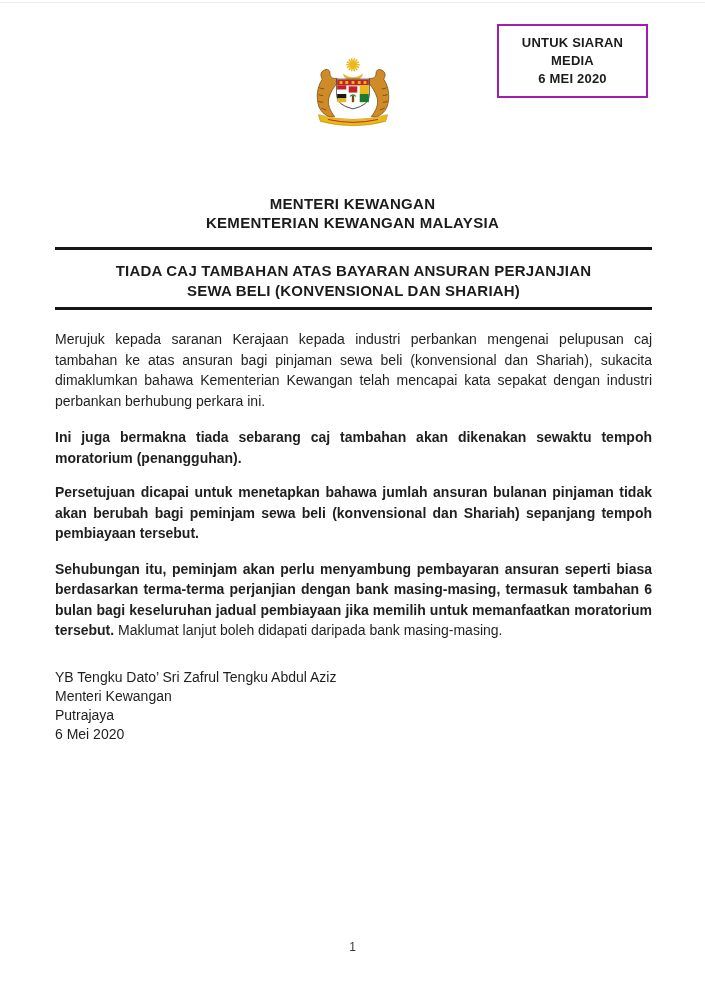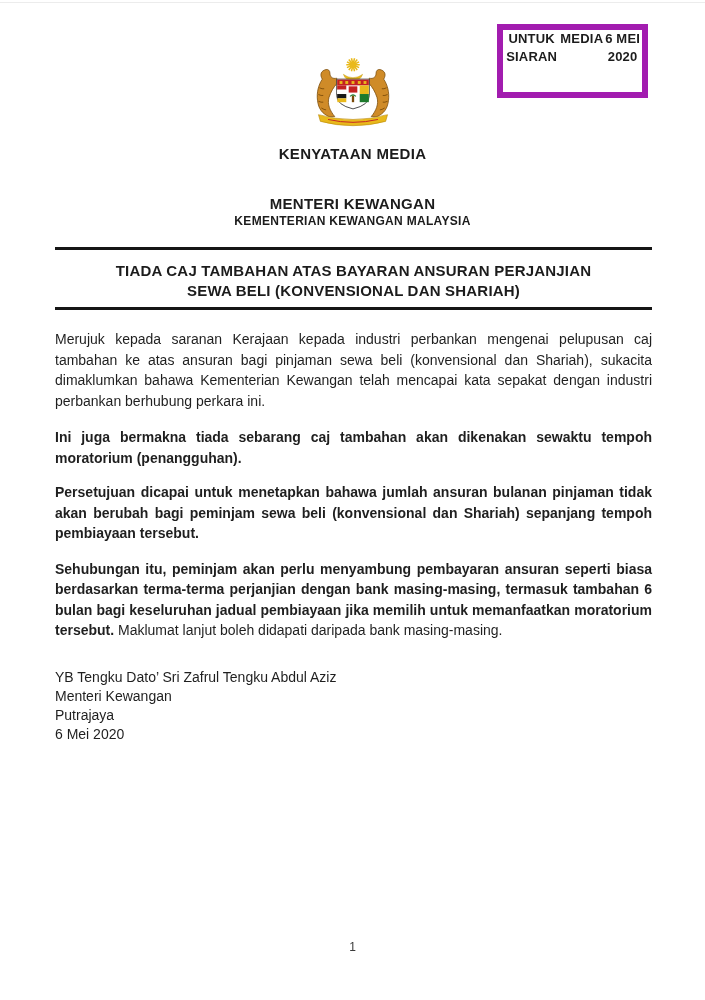--- a/index.html
+++ b/index.html
@@ -7,31 +7,31 @@
     position:relative;
     width:705px;height:1000px;
     background:#ffffff;
     font-family:"Liberation Sans","DejaVu Sans",sans-serif;
     color:#1f1f1f;
     overflow:hidden;
   }
   .photo-top-edge{position:absolute;top:2px;left:0;width:100%;height:1px;background:#ececec;}
   .release-box{
     position:absolute;top:24px;left:497px;width:151px;height:74px;
-    border:6px solid #a21caf;box-sizing:border-box;
-    display:flex;justify-content:center;
+    border:2px solid #a21caf;box-sizing:border-box;
+    display:flex;flex-direction:column;justify-content:center;
     text-align:center;font-weight:700;font-size:13px;line-height:18px;
     letter-spacing:.2px;color:#1c1c1c;
   }
   .crest-wrap{position:absolute;top:55px;left:0;right:0;text-align:center;}
   .crest-wrap svg{display:inline-block;}
   .center-head{position:absolute;left:0;right:0;text-align:center;font-weight:700;color:#1c1c1c;}
   .h-kenyataan{top:145px;font-size:15px;letter-spacing:.3px;}
   .h-menteri{top:195px;font-size:15px;letter-spacing:.3px;}
-  .h-kementerian{top:214px;font-size:12px;letter-spacing:.3px;}
+  .h-kementerian{top:214px;font-size:15px;letter-spacing:.3px;}
   .rule{position:absolute;left:55px;width:597px;height:3px;background:#161616;}
   .rule-1{top:247px;}
   .rule-2{top:307px;}
   .title-block{
     position:absolute;top:261px;left:55px;width:597px;
     text-align:center;font-weight:700;font-size:15px;line-height:19.5px;
     letter-spacing:.2px;color:#1c1c1c;
   }
   .title-block span{display:block;}
   .body-block{
@@ -128,21 +128,20 @@
         <path d="M47,43 q3,-3 6,0" fill="none" stroke="#1d7a2c" stroke-width="1.2"></path>
       </g>
 
       <g>
         <path d="M14,62 Q50,72 86,62 L84,69 Q50,78 16,69 Z" fill="#e9b91b" stroke="#b8860b" stroke-width="0.6"></path>
         <path d="M24,67 Q50,73 76,67" fill="none" stroke="#c32222" stroke-width="1"></path>
       </g>
     </svg>
   </div>
 
-  <div class="center-head h-kenyataan">KENYATAAN MEDIA</div>
   <div class="center-head h-menteri">MENTERI KEWANGAN</div>
   <div class="center-head h-kementerian">KEMENTERIAN KEWANGAN MALAYSIA</div>
 
   <div class="rule rule-1"></div>
   <div class="title-block">
     <span>TIADA CAJ TAMBAHAN ATAS BAYARAN ANSURAN PERJANJIAN</span>
     <span>SEWA BELI (KONVENSIONAL DAN SHARIAH)</span>
   </div>
   <div class="rule rule-2"></div>
 

